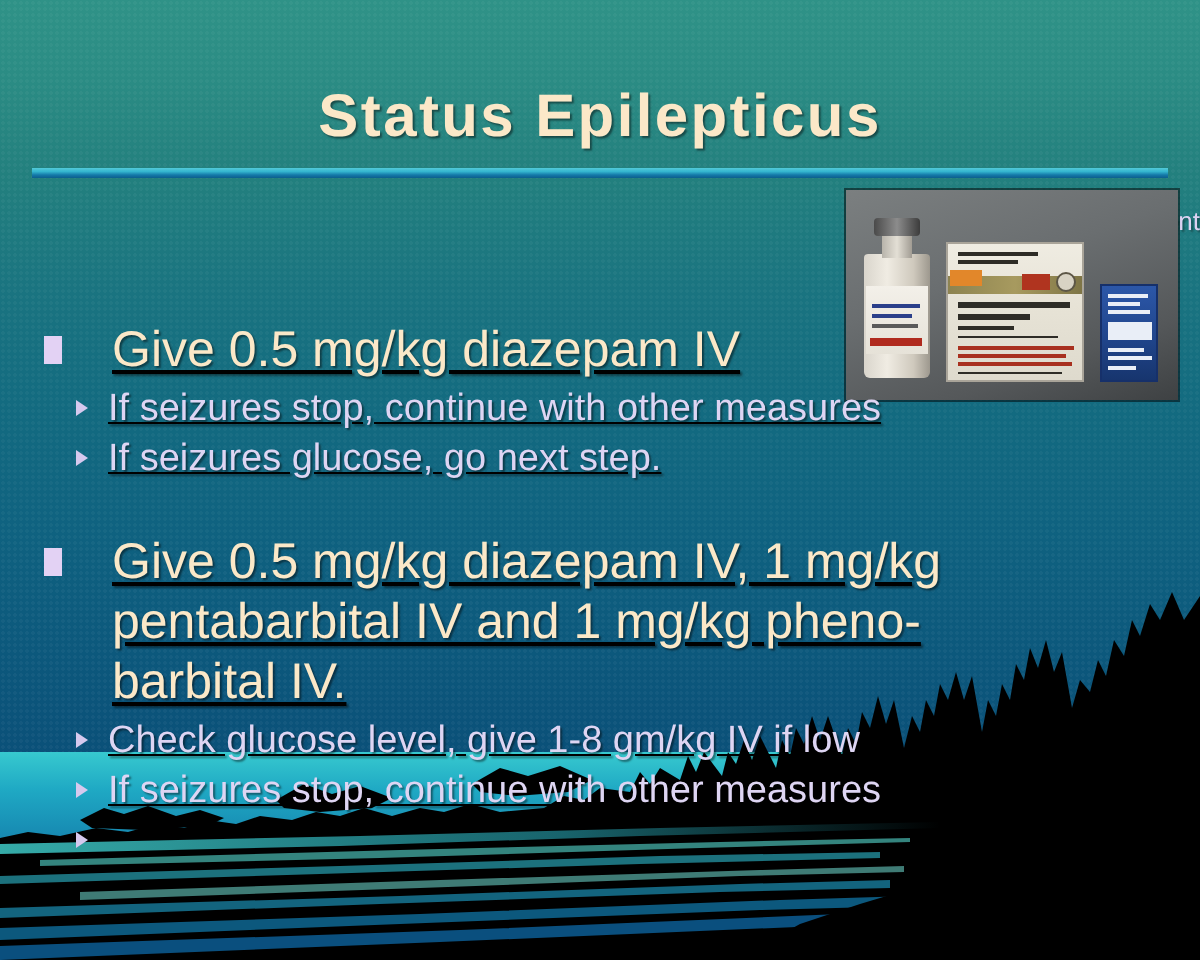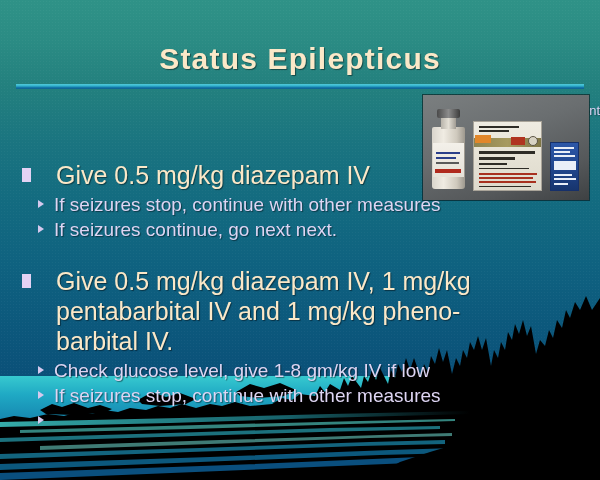--- a/index.html
+++ b/index.html
@@ -136,21 +136,21 @@
 
   
   #landscape {
     position:absolute; left:0; bottom:0; width:600px; height:200px;
     pointer-events:none;
   }
 
   
   #content {
     position:absolute;
-    left:0; top:160px; width:476px;
+    left:0; top:160px; width:476px;text-decoration:underline;
   }
   .lvl1 {
     position:relative;
     padding-left:56px;
     font-size:25px;
     line-height:30px;
     color:#fbe8c8;
     text-shadow:1px 1px 1px rgba(0,0,0,.45);
     margin-bottom:2px;
   }
@@ -290,21 +290,21 @@
       <div class="lvl1">
         <span class="sq"></span>
         <span>Give 0.5 mg/kg diazepam IV</span>
       </div>
       <div class="lvl2">
         <span class="tri"></span>
         <span>If seizures stop, continue with other measures</span>
       </div>
       <div class="lvl2">
         <span class="tri"></span>
-        <span>If seizures continue, go next next.</span>
+        <span>If seizures glucose, go next step.</span>
       </div>
     </div>
 
     <div class="grp" id="grp2">
       <div class="lvl1">
         <span class="sq"></span>
         <span>Give 0.5 mg/kg diazepam IV, 1 mg/kg pentabarbital IV and 1 mg/kg pheno-barbital IV.</span>
       </div>
       <div class="lvl2">
         <span class="tri"></span>

